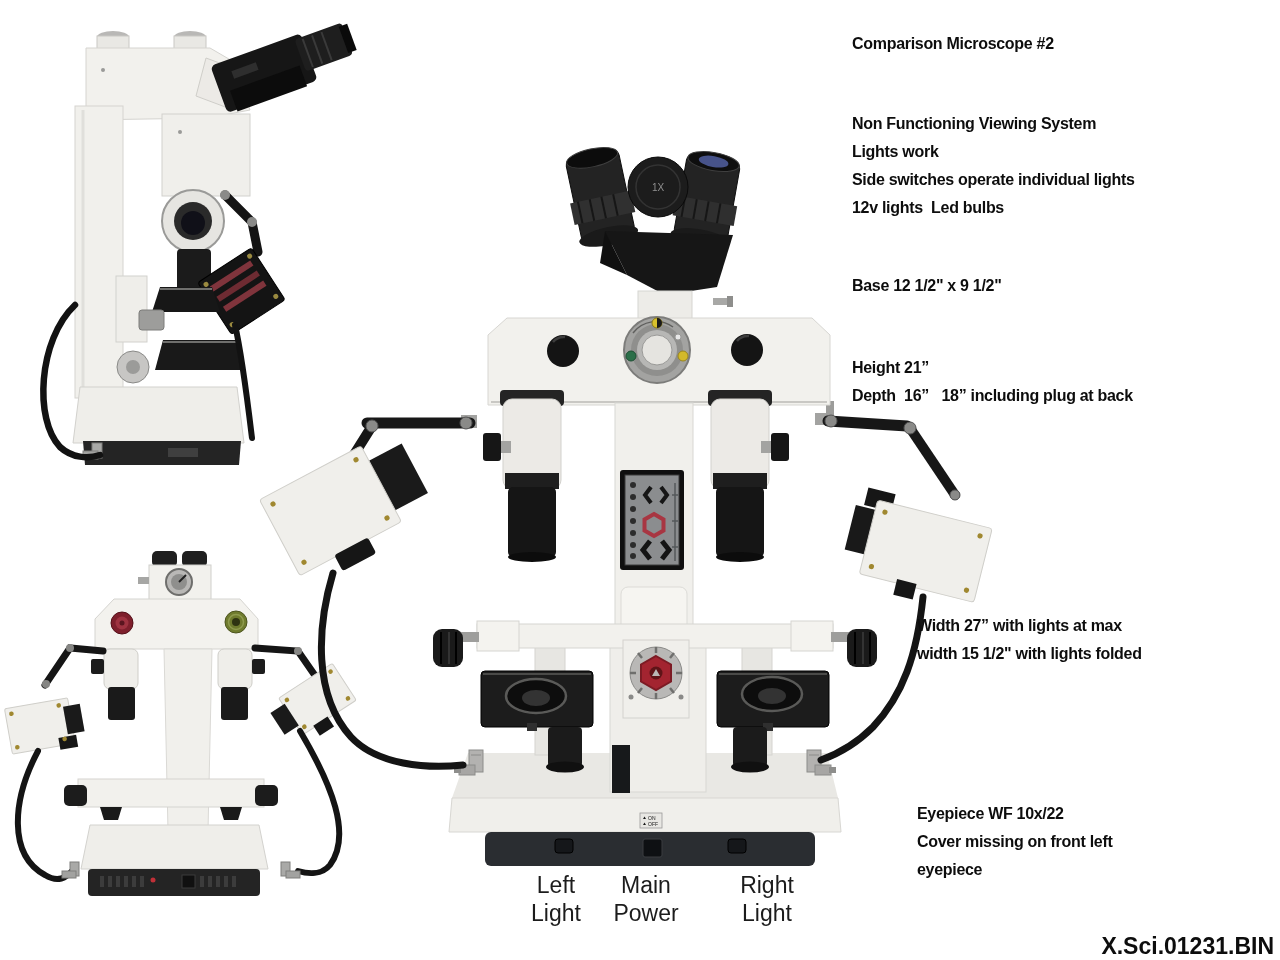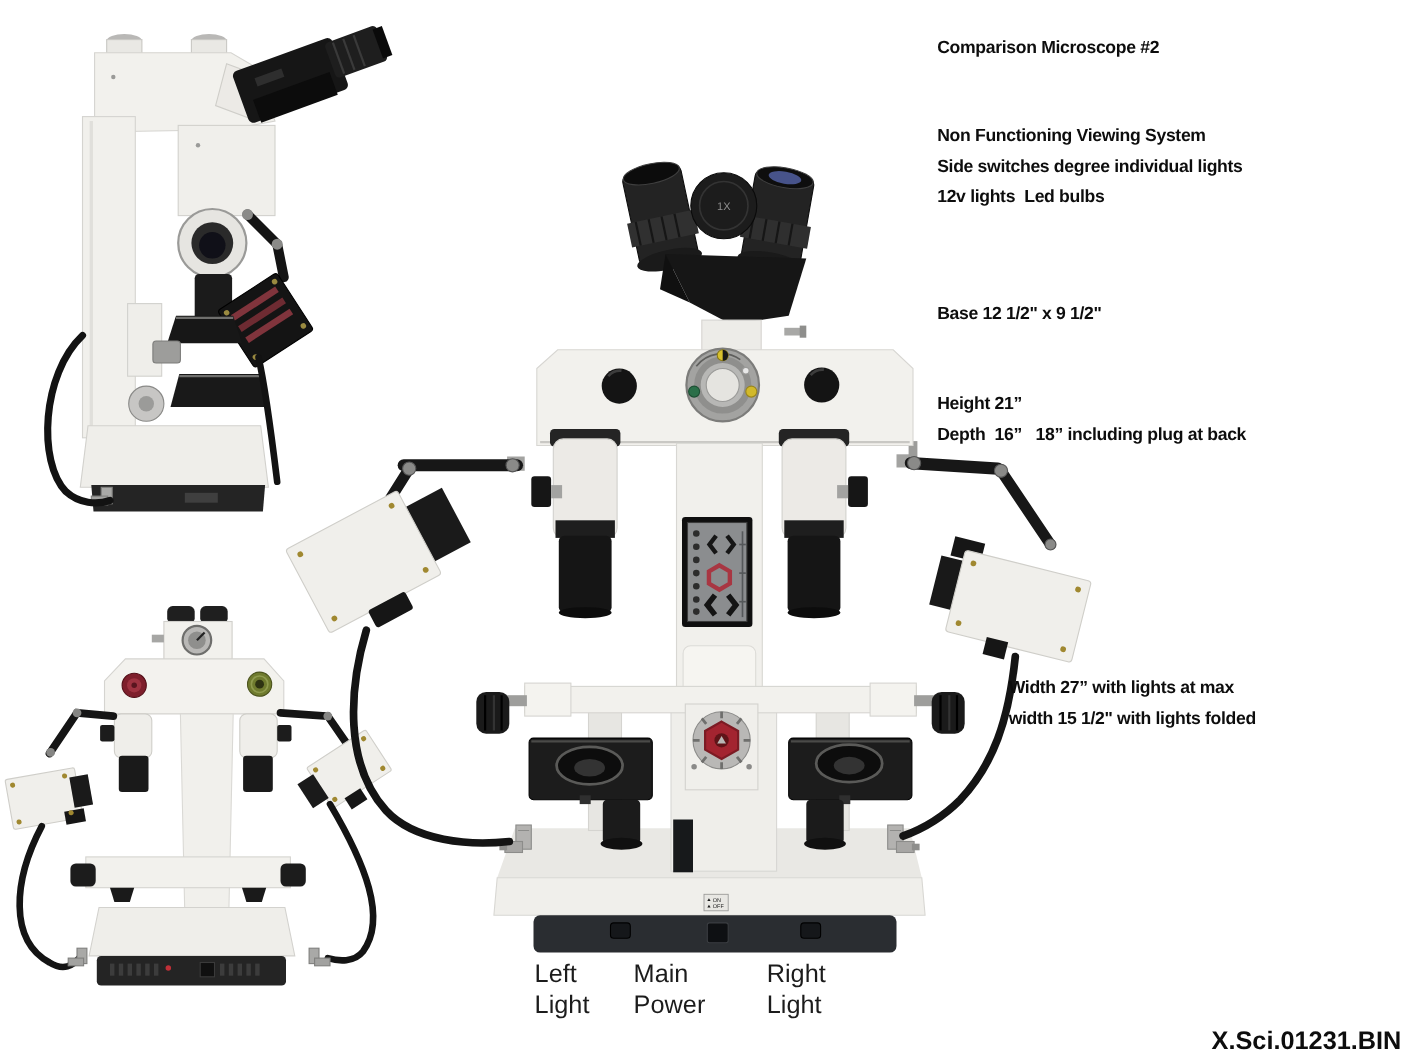--- a/index.html
+++ b/index.html
@@ -2,21 +2,21 @@
 <html><head>
 <meta charset="utf-8">
 <style>
   html,body{margin:0;padding:0;background:#ffffff;}
   .stage{position:relative;width:1280px;height:960px;background:#ffffff;overflow:hidden;
          font-family:"Liberation Sans",sans-serif;}
   .svg-abs{position:absolute;}
   .ann{position:absolute;color:#0d0d0d;font-weight:bold;font-size:16px;line-height:28px;
        letter-spacing:-0.3px;}
   .ann-line{white-space:pre;}
-  .base-label{position:absolute;width:140px;transform:translateX(-50%);
+  .base-label{position:absolute;width:140px;transform:translateX(-50%);text-align:center;
        color:#1c1c1c;font-weight:400;font-size:23px;line-height:28px;}
   .watermark{position:absolute;right:6px;top:933px;color:#0d0d0d;font-weight:bold;font-size:23px;margin-left:30px;}
   text{font-family:"Liberation Sans",sans-serif;}
 </style>
 </head>
 <body>
 
 <div class="stage">
 
   <svg class="svg-abs" style="left:20px;top:10px" width="340" height="470" viewBox="0 0 340 470">
@@ -395,39 +395,45 @@
       <path d="M668,462 C662,520 648,560 618,592 C600,610 580,620 566,625" stroke="#141414" stroke-width="7" fill="none" stroke-linecap="round"></path>
     </g>
   </svg>
 
   <div class="ann" style="left:852px;top:30px">
     <div class="ann-line">Comparison Microscope #2</div>
   </div>
 
   <div class="ann" style="left:852px;top:110px">
     <div class="ann-line">Non Functioning Viewing System</div>
-    <div class="ann-line">Side switches degree individual lights</div>
+    <div class="ann-line">Lights work</div>
+    <div class="ann-line">Side switches operate individual lights</div>
     <div class="ann-line">12v lights  Led bulbs</div>
   </div>
 
   <div class="ann" style="left:852px;top:272px">
     <div class="ann-line">Base 12 1/2" x 9 1/2"</div>
   </div>
 
   <div class="ann" style="left:852px;top:354px">
     <div class="ann-line">Height 21”</div>
     <div class="ann-line">Depth  16”   18” including plug at back</div>
   </div>
 
   <div class="ann" style="left:917px;top:612px">
     <div class="ann-line">Width 27” with lights at max</div>
     <div class="ann-line">width 15 1/2" with lights folded</div>
   </div>
 
 
+  <div class="ann" style="left:917px;top:800px">
+    <div class="ann-line">Eyepiece WF 10x/22</div>
+    <div class="ann-line">Cover missing on front left</div>
+    <div class="ann-line">eyepiece</div>
+  </div>
 
   <div class="base-label" style="left:556px;top:871px">
     <div>Left</div>
     <div>Light</div>
   </div>
   <div class="base-label" style="left:646px;top:871px">
     <div>Main</div>
     <div>Power</div>
   </div>
   <div class="base-label" style="left:767px;top:871px">

